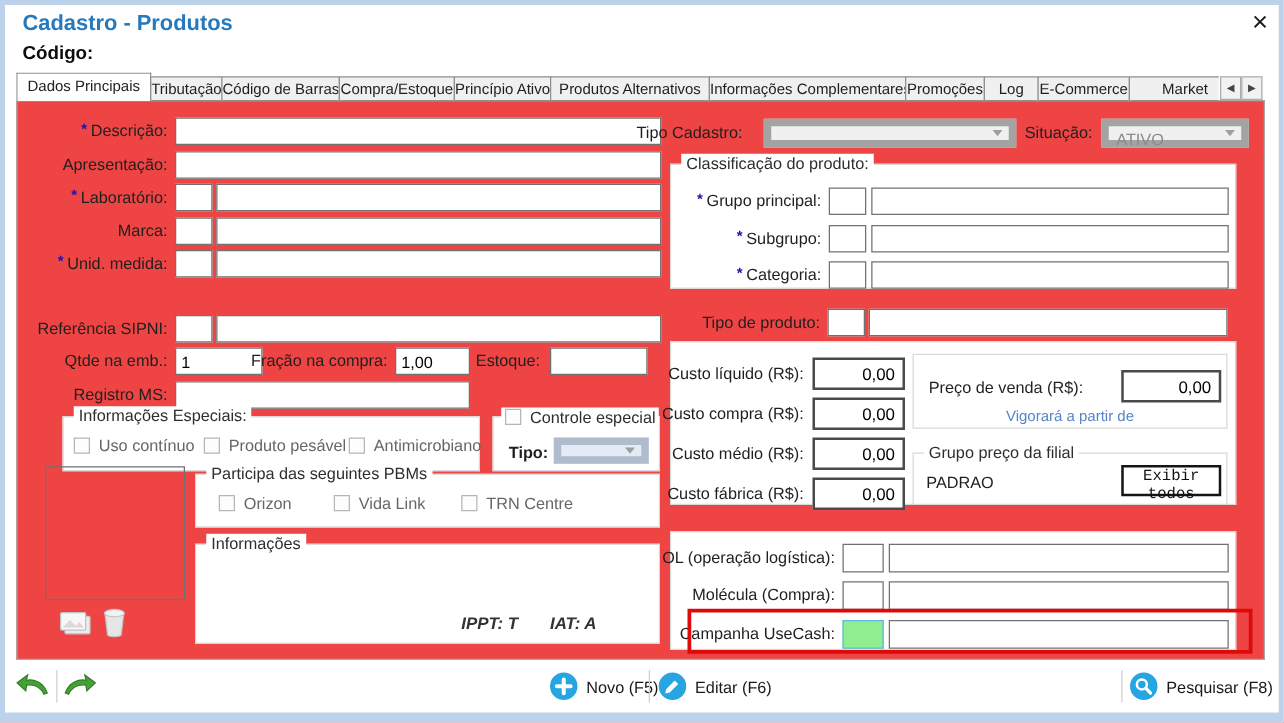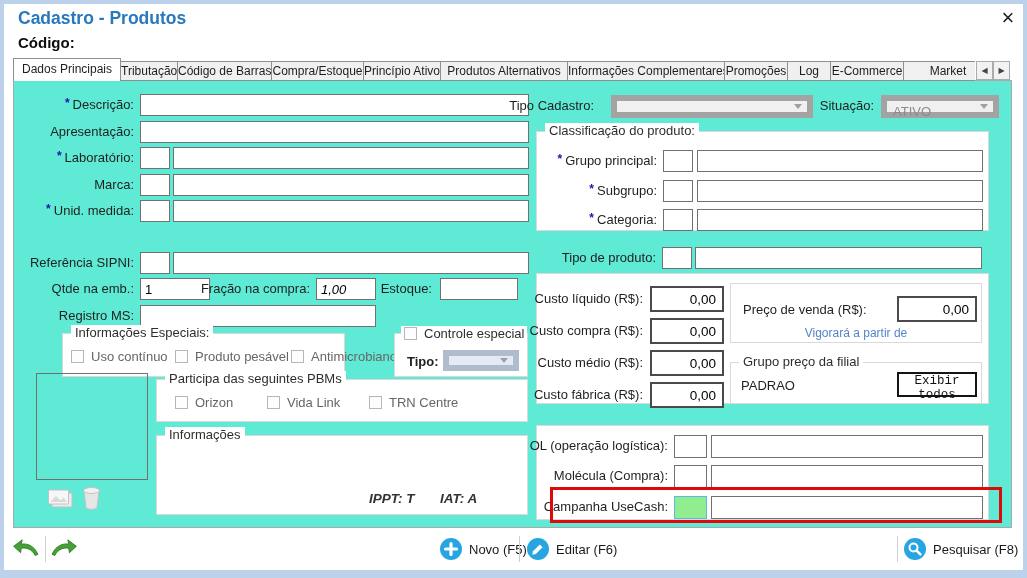--- a/index.html
+++ b/index.html
@@ -21,21 +21,21 @@
          font-size:12px; color:#1e1e1e; text-align:center; line-height:18px; overflow:hidden; }
   .tab.active { height:23px; background:#fff; border-bottom:none; z-index:6; position:relative; line-height:21px; }
   .tab:nth-child(1){width:108px}.tab:nth-child(2){width:58px}.tab:nth-child(3){width:95px}
   .tab:nth-child(4){width:93px}.tab:nth-child(5){width:78px}.tab:nth-child(6){width:128px}
   .tab:nth-child(7){width:158px}.tab:nth-child(8){width:64px}.tab:nth-child(9){width:44px}
   .tab:nth-child(10){width:74px}.tab:nth-child(11){width:90px}
   .scrollbtn { position:absolute; top:61px; width:17px; height:19px; background:#f2f2f2; border:1px solid #ababab;
                font-size:8px; color:#444; display:flex; align-items:center; justify-content:center; z-index:7; }
 
   
-  .page { position:absolute; left:13px; top:80px; width:999px; height:448px; background:#5eead4;
+  .page { position:absolute; left:13px; top:80px; width:999px; height:448px; background:#ef4444;
           border:1px solid #a9a9a9; z-index:2; }
 
   .lbl { position:absolute; white-space:nowrap; font-size:13px; color:#1f1f1f; }
   .req { color:#1a12b0; font-weight:bold; margin-right:3px; font-size:12px; position:relative; top:-2px; }
 
   input.txt { position:absolute; height:22px; border:1px solid #717171; font-family:"Liberation Sans",sans-serif;
               font-size:13px; padding:0 4px; background:#fff; }
   input.money { height:26px; border:2px solid #4a4a4a; text-align:right; padding-right:6px; font-size:13.5px; }
   input.green { background:#90ee90; border:1px solid #5fb6e8; }
 
@@ -116,28 +116,28 @@
     <input class="txt" style="left: 126px; top: 119px; width: 30px;" value="">
     <input class="txt" style="left: 159px; top: 119px; width: 356px;" value="">
 
     <div class="lbl" style="right:877px;top:174px"><span>Referência SIPNI:</span></div>
     <input class="txt" style="left: 126px; top: 171px; width: 30px;" value="">
     <input class="txt" style="left: 159px; top: 171px; width: 356px;" value="">
 
     <div class="lbl" style="right:877px;top:200px"><span>Qtde na emb.:</span></div>
     <input class="txt" style="left: 126px; top: 197px; width: 70px;" value="1">
     <div class="lbl" style="right:701px;top:200px"><span>Fração na compra:</span></div>
-    <input class="txt" style="left: 302px; top: 197px; width: 60px; font-style: italic;" value="1,00">
+    <input class="txt" style="left: 302px; top: 197px; width: 60px;" value="1,00">
     <div class="lbl" style="right:579px;top:200px"><span>Estoque:</span></div>
     <input class="txt" style="left: 426px; top: 197px; width: 78px;" value="">
 
     <div class="lbl" style="right:877px;top:227px"><span>Registro MS:</span></div>
     <input class="txt" style="left: 126px; top: 224px; width: 236px;" value="">
 
-    <div class="gbox" style="left:48px;top:252px;width:283px;height:44px">
+    <div class="gbox" style="left:36px;top:252px;width:334px;height:44px">
       <div class="gcap">Informações Especiais:</div>
       <div class="cbpair" style="left:8px;top:15px">
         <span class="cb"></span>
         <span class="cblabel">Uso contínuo</span>
       </div>
       <div class="cbpair" style="left:112px;top:15px">
         <span class="cb"></span>
         <span class="cblabel">Produto pesável</span>
       </div>
       <div class="cbpair" style="left:228px;top:15px">

